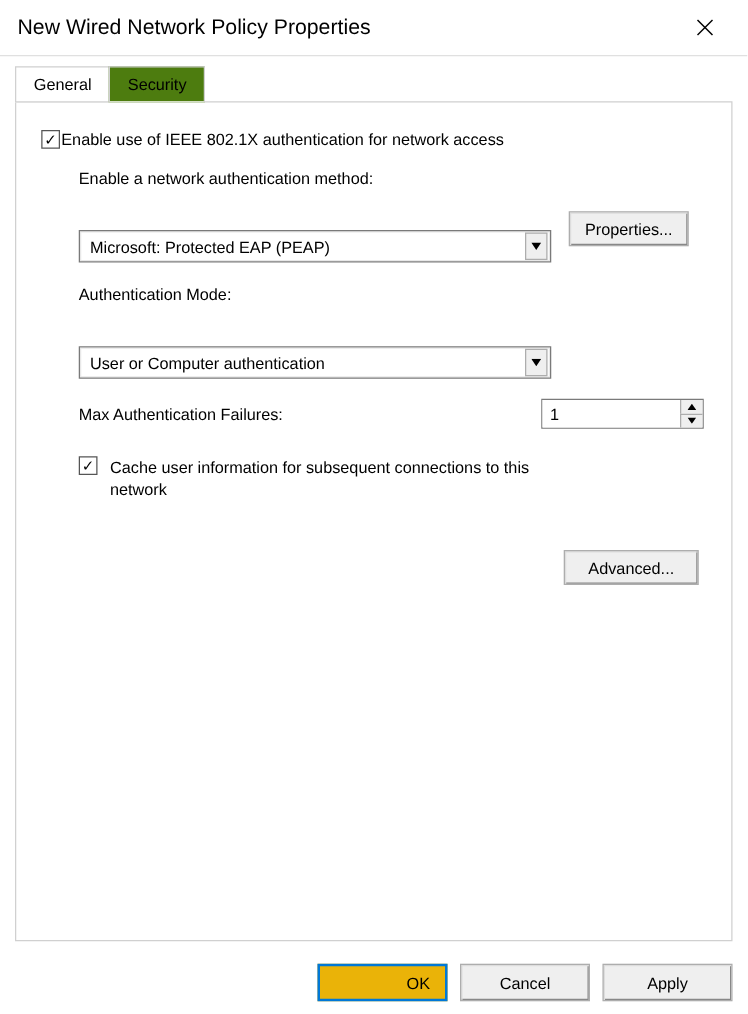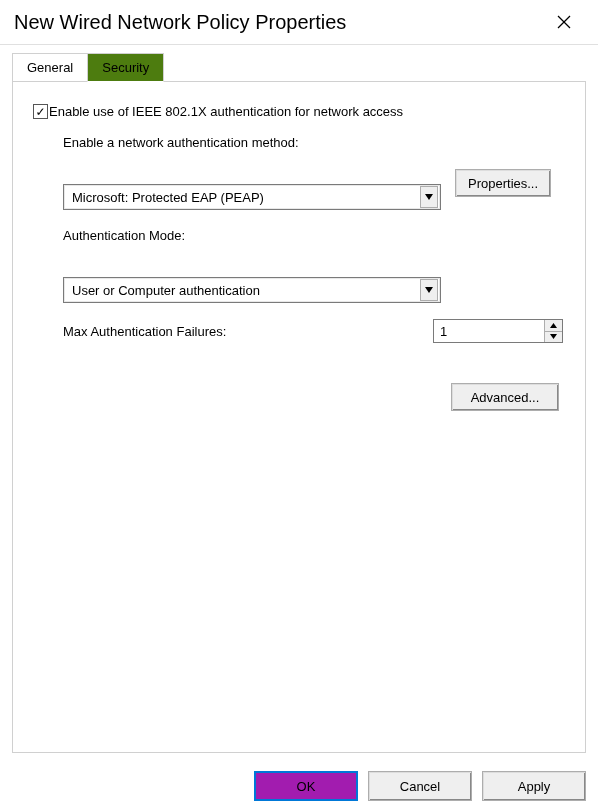--- a/index.html
+++ b/index.html
@@ -17,21 +17,21 @@
     }
     .titlebar {
       height: 45px;
       display: flex;
       align-items: center;
       justify-content: space-between;
       padding: 0 14px;
       border-bottom: 1px solid #e0e0e0;
     }
     .titlebar-title {
-      font-size: 20px;
+      font-size: 17px;
       color: #000;
     }
     .close-btn {
       width: 40px;
       height: 30px;
       display: flex;
       align-items: center;
       justify-content: center;
       font-size: 16px;
       color: #000;
@@ -205,22 +205,23 @@
       right: 12px;
       display: flex;
       gap: 10px;
     }
     .footer .btn {
       width: 104px;
       height: 30px;
     }
     .footer .btn.primary {
       border: 2px solid #0078d7;
-      background: #a21caf;
+      background: #eab308;
       box-shadow: none;
+      text-align: right;
     }
   </style>
 </head>
 <body>
 
 <div class="titlebar">
   <div class="titlebar-title">New Wired Network Policy Properties</div>
   <button class="close-btn" aria-label="Close">
     <svg viewBox="0 0 14 14">
         <line x1="1" y1="1" x2="13" y2="13"></line>
@@ -281,20 +282,24 @@
             <div class="spin-btn">
               <svg viewBox="0 0 7 5">
                   <polygon points="0,0 7,0 3.5,5"></polygon>
                 </svg>
             </div>
           </div>
         </div>
       </div>
     </div>
 
+    <div class="row-cache">
+      <span class="chk checked"></span>
+      <span class="cache-text">Cache user information for subsequent connections to this network</span>
+    </div>
 
     <div class="adv-row">
       <button class="btn" style="width:108px">Advanced...</button>
     </div>
 
   </div>
 </div>
 
 <div class="footer">
   <button class="btn primary">OK</button>

